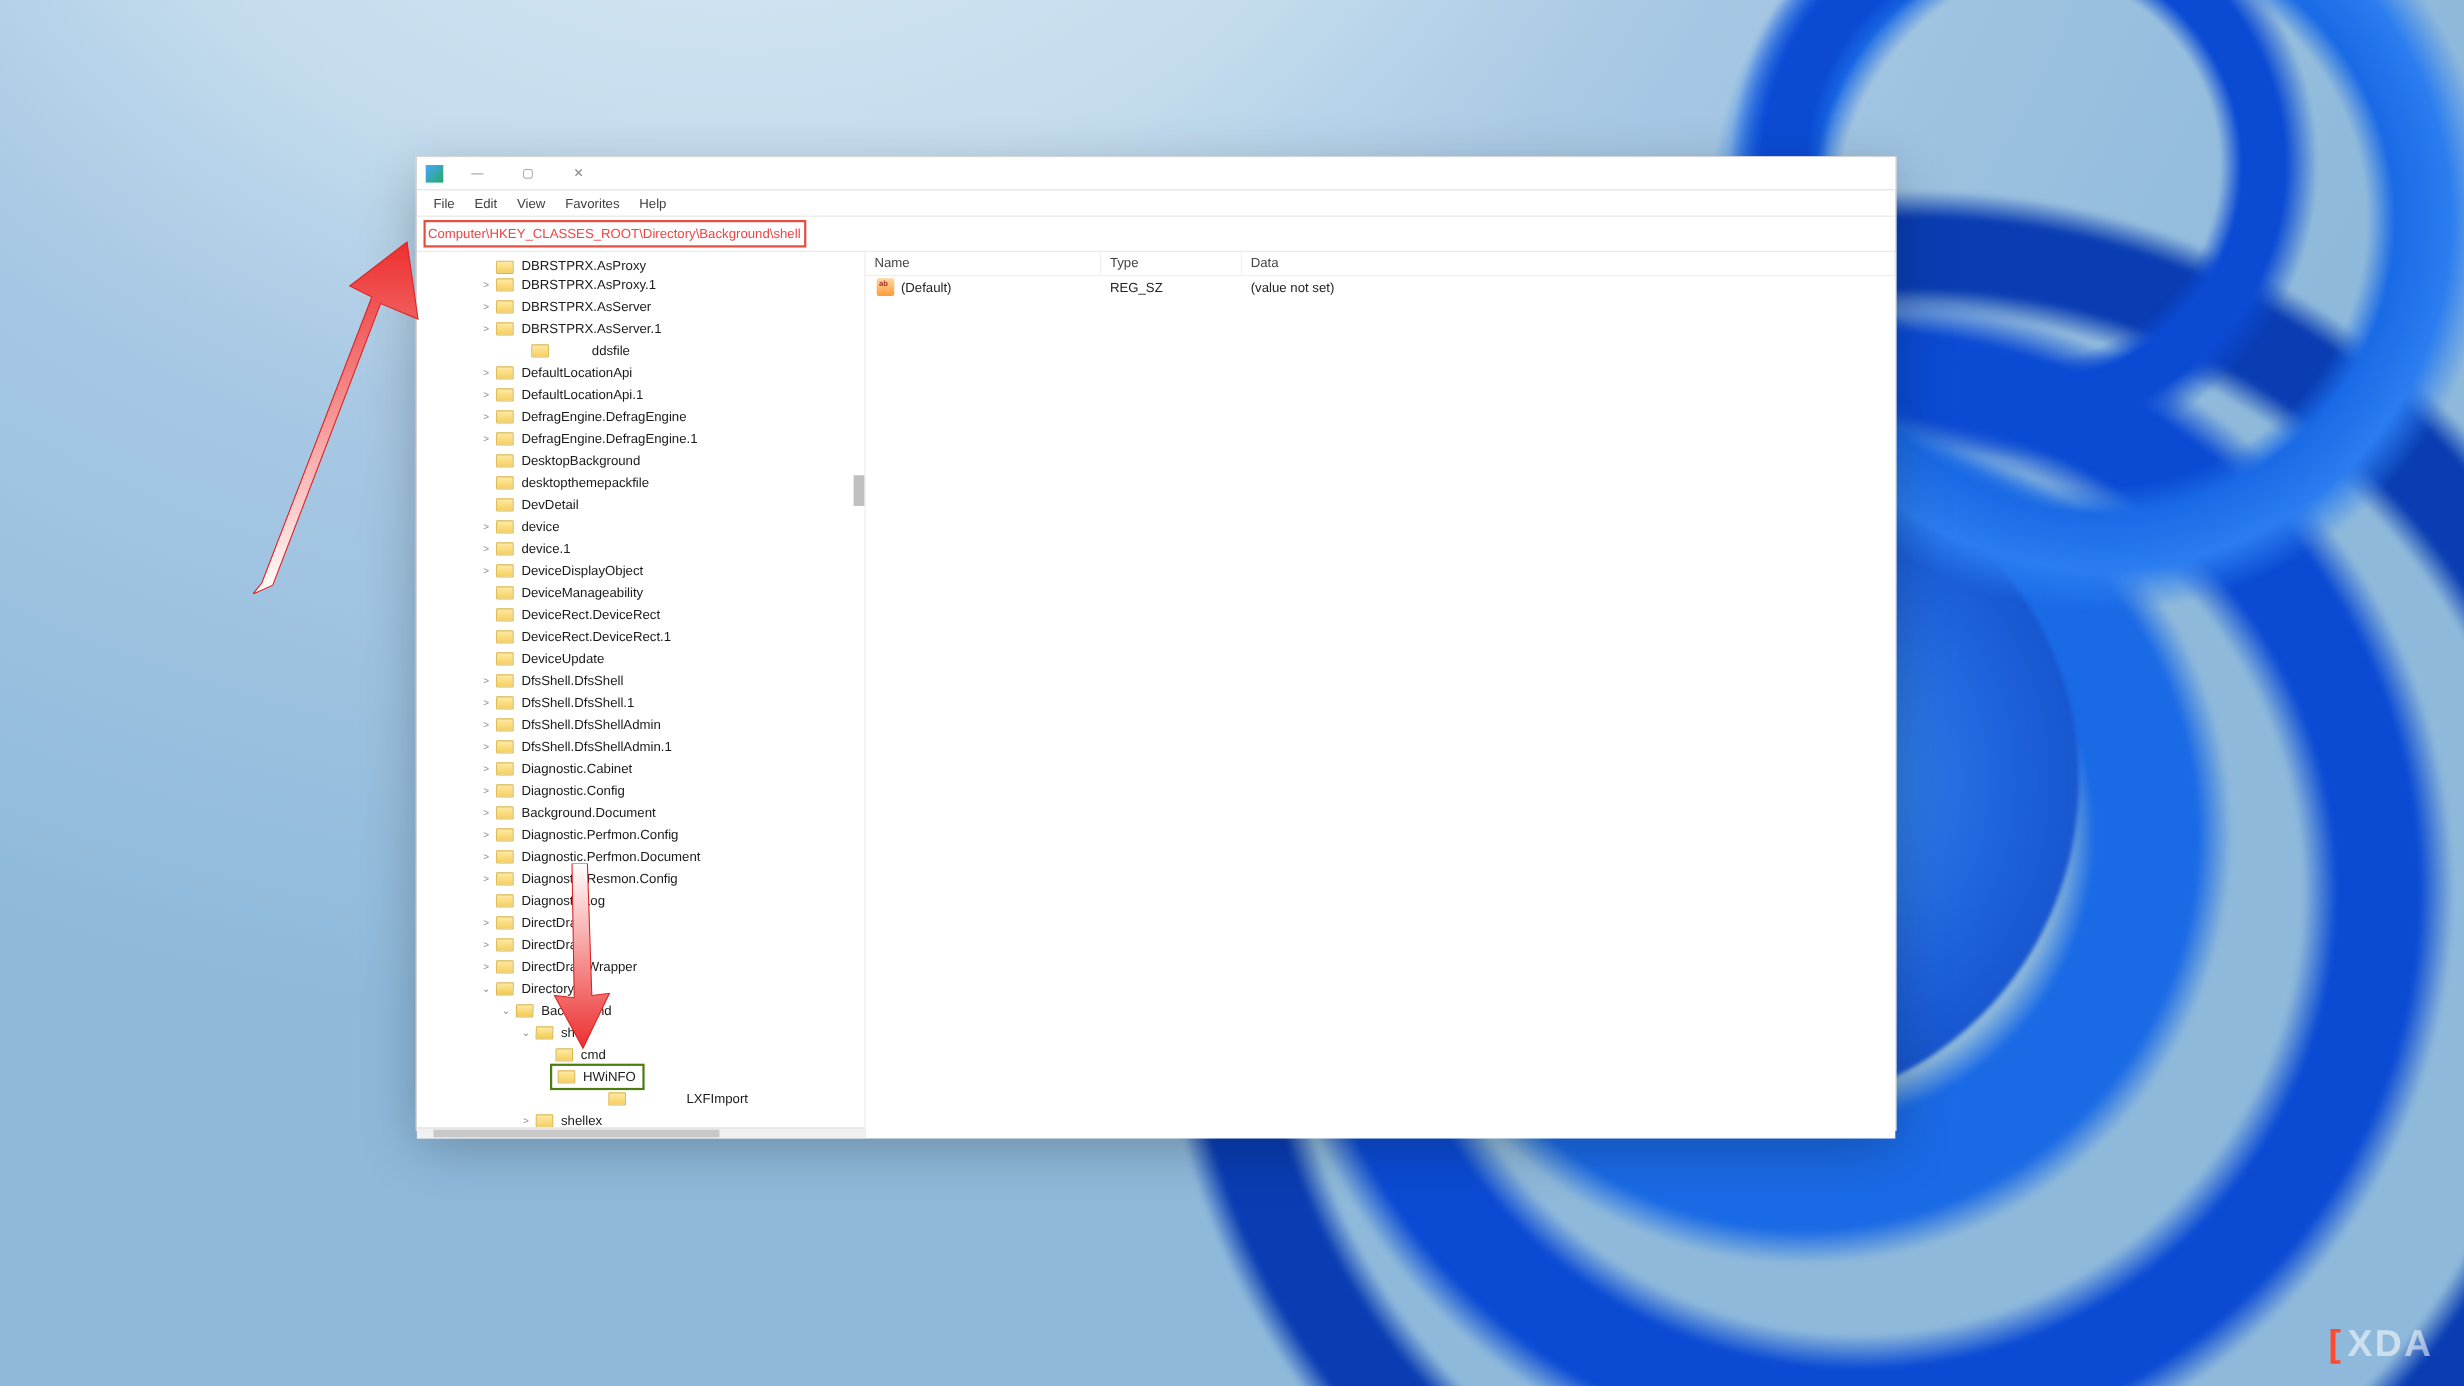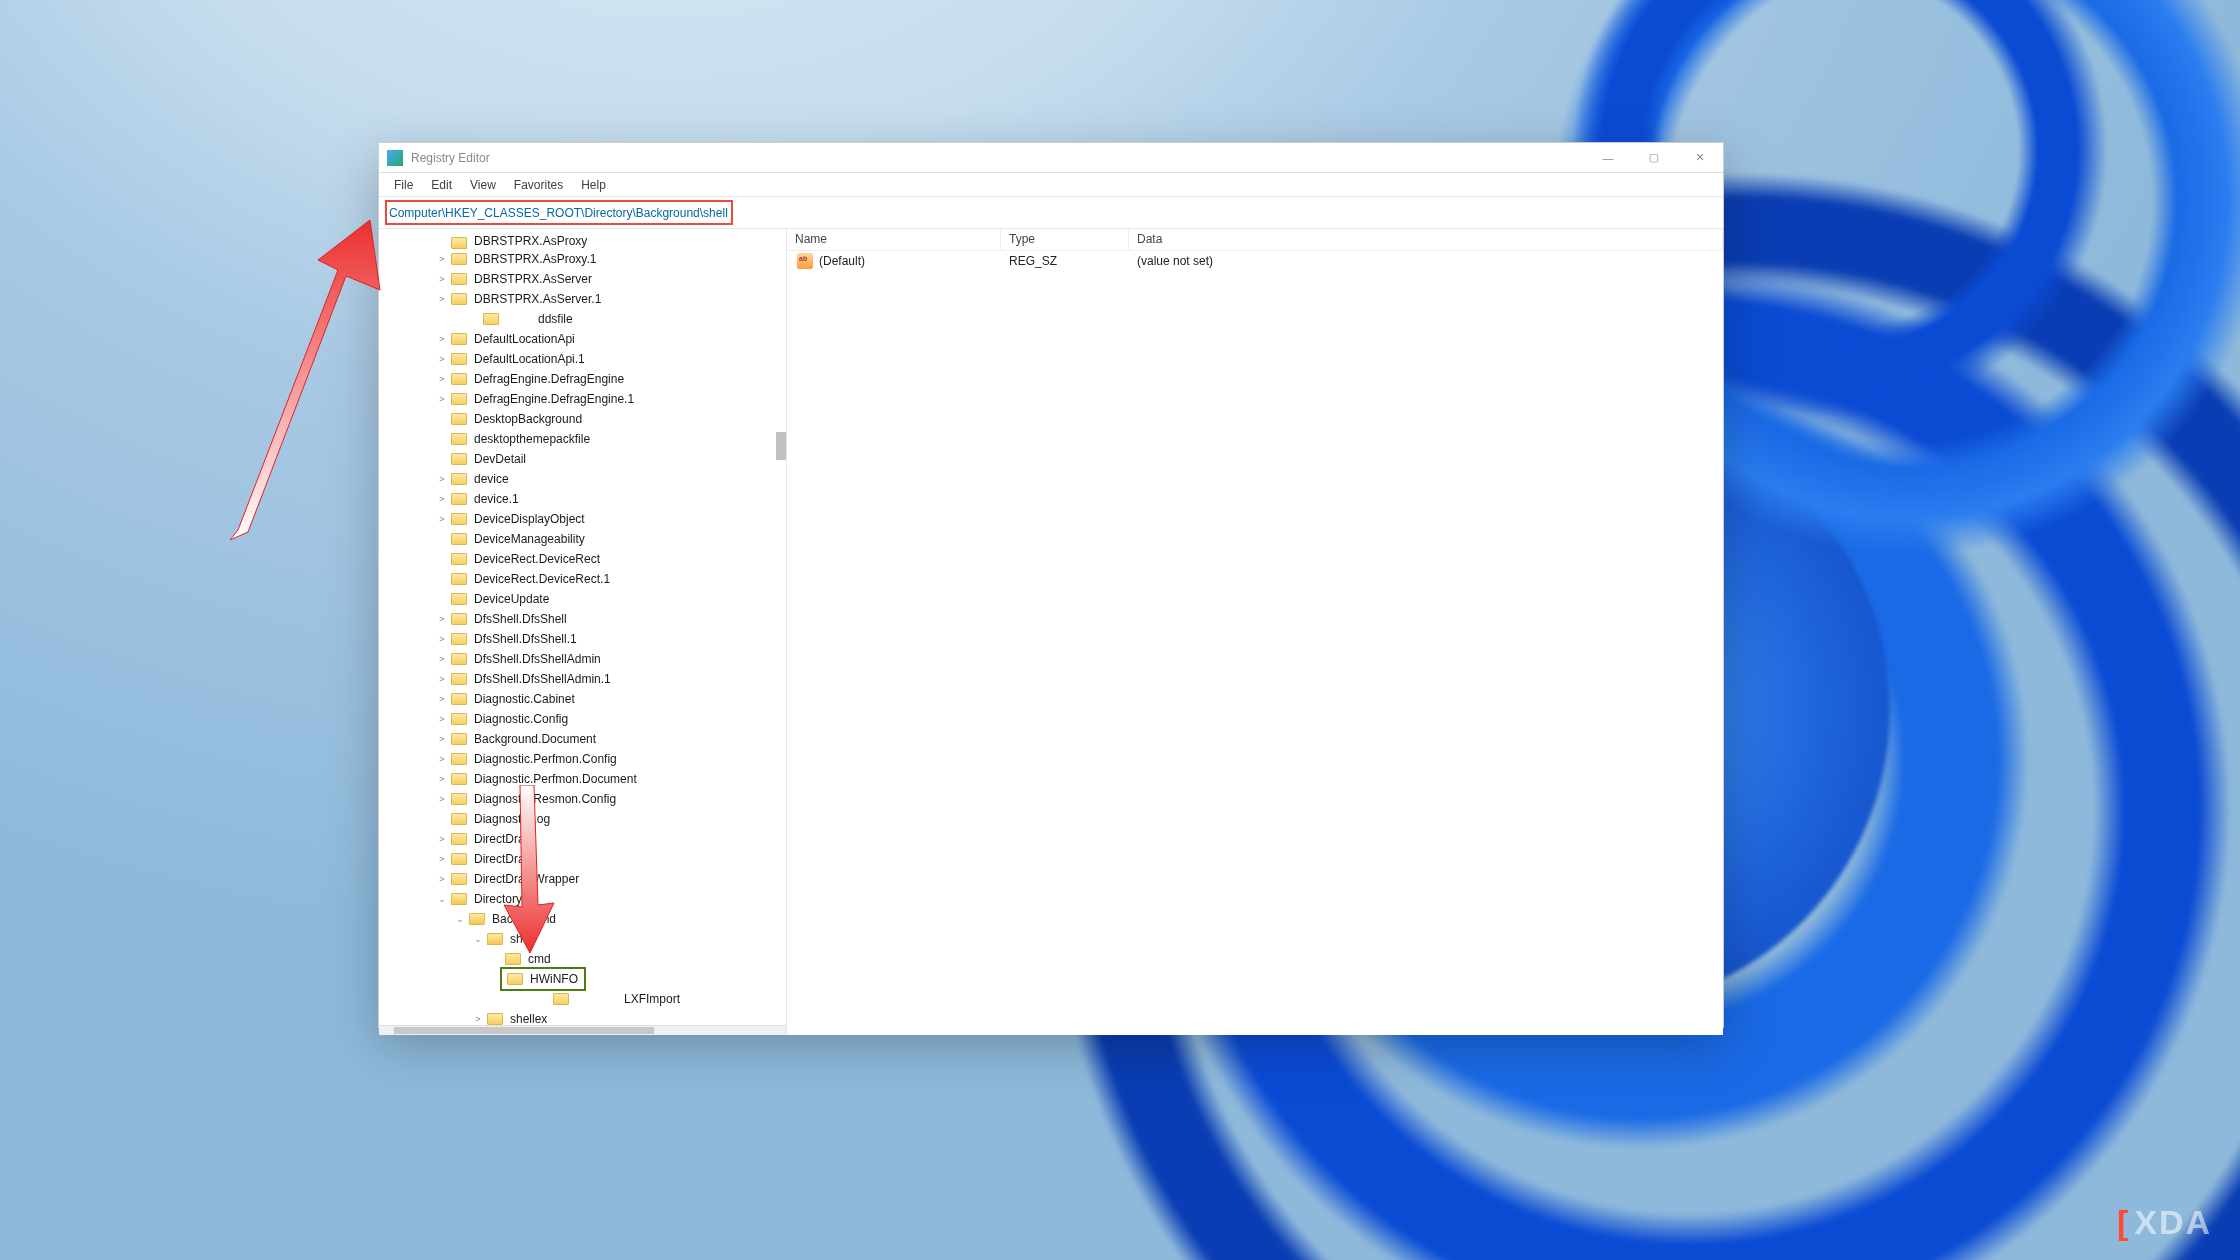--- a/index.html
+++ b/index.html
@@ -20,21 +20,21 @@
 .window{position:absolute;left:378px;top:142px;width:1346px;height:886px;background:#fff;border:1px solid #ccc;box-shadow:0 16px 48px rgba(0,0,0,.25)}
 .titlebar{height:30px;display:flex;align-items:center;border-bottom:1px solid #e0e0e0;background:#fff}
 .app-icon{width:16px;height:16px;margin:0 8px;background:linear-gradient(135deg,#4aa6ff 0%,#2a6 100%)}
 .title-text{font-size:12px;color:#8a8a8a;flex:1}
 .win-btns{display:flex}
 .win-btn{width:46px;height:30px;display:flex;align-items:center;justify-content:center;color:#888;font-size:11px}
 .menubar{height:24px;display:flex;align-items:center;padding:0 6px;border-bottom:1px solid #e6e6e6;font-size:12px;color:#404040}
 .menu-item{padding:0 9px;line-height:24px;cursor:default}
 .addr-wrap{padding:3px 6px 3px 6px;border-bottom:1px solid #e6e6e6}
 .addr-inner{display:inline-block;padding:2px 3px}
-.addr{font-size:12px;color:#0369a1;background:#fff;min-width:330px;white-space:nowrap}
+.addr{font-size:12px;color:#ef4444;background:#fff;min-width:330px;white-space:nowrap}
 .addr-hl{border:2px solid #e74c3c;padding:1px 3px 2px 2px}
 .body{display:flex;height:calc(100% - 78px)}
 .tree-pane{width:408px;border-right:1px solid #e6e6e6;overflow:hidden;position:relative;background:#fff}
 .tree-scroll{position:absolute;inset:0 0 10px 0;overflow:hidden}
 .tree-bottom-scroll{position:absolute;bottom:0;left:0;right:0;height:10px;background:#f0f0f0;border-top:1px solid #e0e0e0}
 .tree-bottom-scroll::before{content:"";position:absolute;left:15px;top:1px;bottom:1px;width:260px;background:#c8c8c8}
 .vscroll{position:absolute;right:0;top:203px;width:10px;height:28px;background:#c0c0c0}
 .tree{list-style:none;font-size:12px;color:#1a1a1a;padding-top:0;padding-left:10px}
 .row{display:flex;align-items:center;height:20px;white-space:nowrap}
 .tw{width:14px;text-align:center;color:#888;font-size:9px;user-select:none}
@@ -68,21 +68,20 @@
       <div class="b3"></div>
       <div class="b4"></div>
     </div>
   <div class="p1"></div>
     <div class="p2"></div>
 </div>
 
 <div class="window">
   <div class="titlebar">
     <div class="app-icon"></div>
-    <div class="title-text">Registry Editor</div>
     <div class="win-btns">
       <div class="win-btn">—</div>
       <div class="win-btn">▢</div>
       <div class="win-btn">✕</div>
     </div>
   </div>
 
   <div class="menubar">
     <span class="menu-item">File</span>
     <span class="menu-item">Edit</span>

